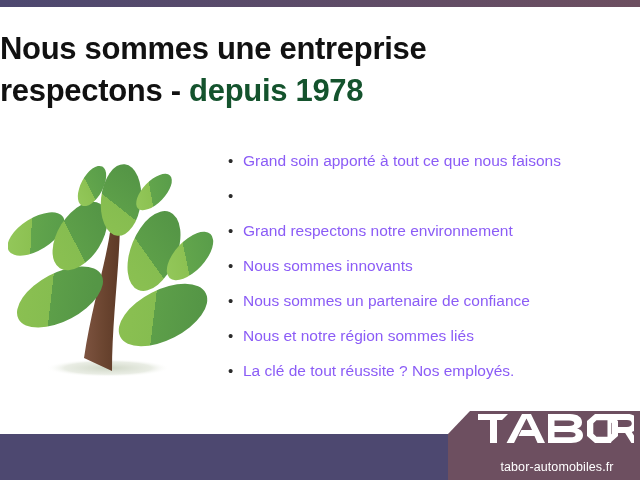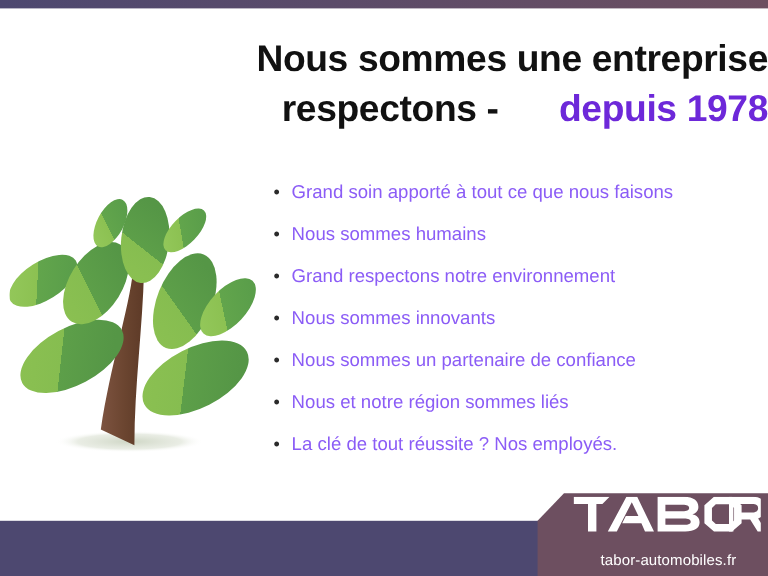--- a/index.html
+++ b/index.html
@@ -12,21 +12,21 @@
   #slide{position:absolute;inset:0;width:640px;height:480px;background:#fff;overflow:hidden;}
 
   
   #top-strip{
     position:absolute;left:0;top:0;width:640px;height:7px;
   }
 
   
   #title-block{
     position:absolute;left:0;top:28px;width:640px;
-    text-align:right;
+    text-align:left;
     font-size:31px;font-weight:bold;letter-spacing:-0.3px;
     line-height:42px;color:#111111;
   }
   #title-block .ln{display:block;}
   #t-accent{font-weight:bold;}
 
   
   #bullets{
     position:absolute;left:228px;top:150px;width:400px;
   }
@@ -68,31 +68,30 @@
 </style>
 </head>
 <body>
 
 <div id="slide" style="background: rgb(255, 255, 255);">
 
   <div id="top-strip" style="background: linear-gradient(90deg, rgb(77, 72, 112) 0%, rgb(109, 79, 96) 100%);"></div>
 
   <div id="title-block" style="color: rgb(17, 17, 17);">
     <span class="ln">Nous sommes une entreprise</span>
-    <span class="ln"><span>respectons - </span><span id="t-accent" style="color: #6d28d9; margin-left: 42px;">depuis 1978</span></span>
+    <span class="ln"><span>respectons - </span><span id="t-accent" style="color: #14532d;">depuis 1978</span></span>
   </div>
 
   <div id="bullets">
     <div class="bullet-row">
       <span class="bullet-dot">•</span>
       <span class="bullet-text">Grand soin apporté à tout ce que nous faisons</span>
     </div>
     <div class="bullet-row">
       <span class="bullet-dot">•</span>
-      <span class="bullet-text">Nous sommes humains</span>
     </div>
     <div class="bullet-row">
       <span class="bullet-dot">•</span>
       <span class="bullet-text">Grand respectons notre environnement</span>
     </div>
     <div class="bullet-row">
       <span class="bullet-dot">•</span>
       <span class="bullet-text">Nous sommes innovants</span>
     </div>
     <div class="bullet-row">

